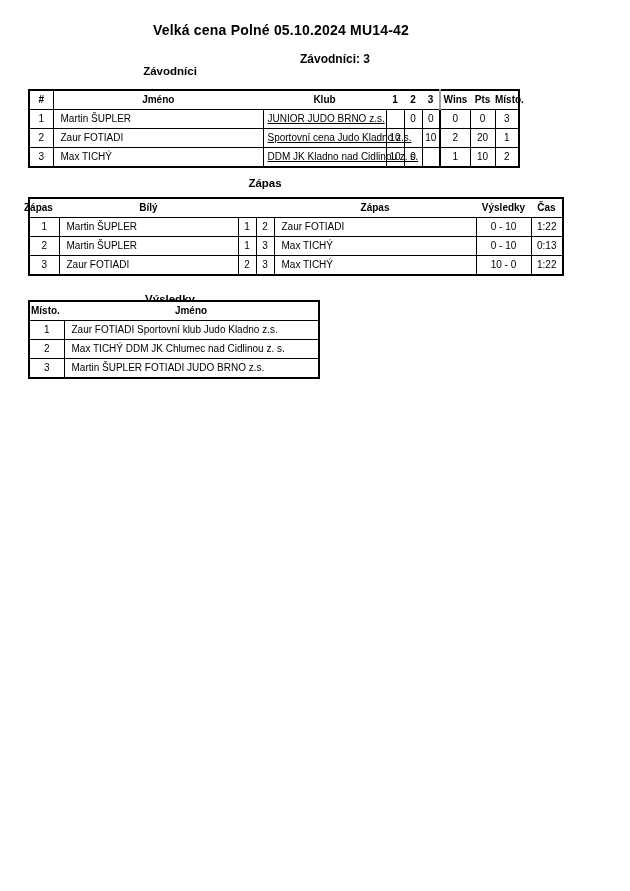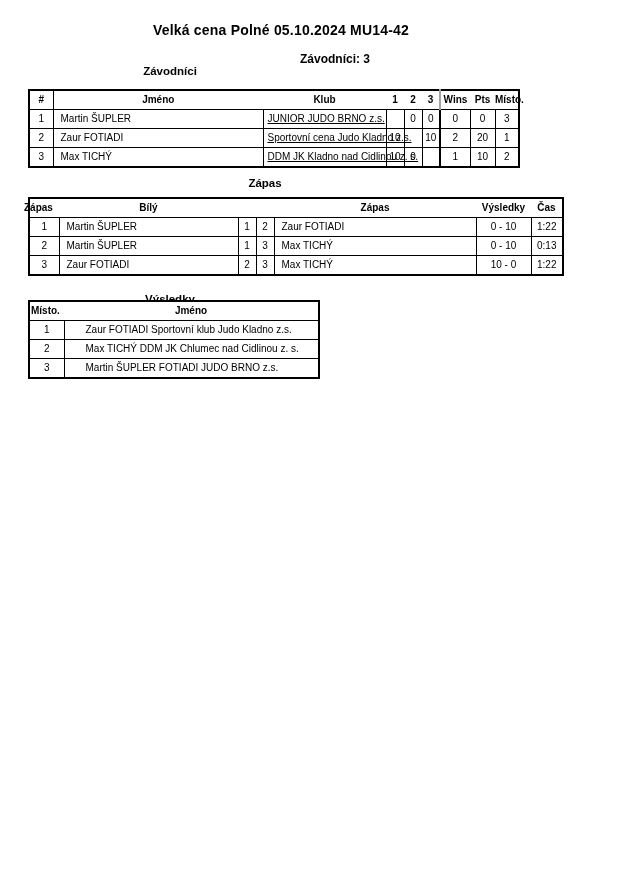--- a/index.html
+++ b/index.html
@@ -50,21 +50,21 @@
   
   #tbl-zapas { left: 28px; top: 197px; width: 534px; border: 2px solid #000; }
   #tbl-zapas th.h-match { text-align: left; }
   #tbl-zapas th.h-match span { position: relative; left: -6px; z-index: 3; }
   #tbl-zapas td.c-white, #tbl-zapas td.c-blue { text-align: left; padding-left: 7px; }
 
   
   #tbl-vysledky { left: 28px; top: 300px; width: 290px; border: 2px solid #000; }
   #tbl-vysledky th.h-place { text-align: left; }
   #tbl-vysledky th.h-place span { position: relative; left: 1px; z-index: 3; }
-  #tbl-vysledky td.c-name { text-align: left; padding-left: 21px; }
+  #tbl-vysledky td.c-name { text-align: left; padding-left: 7px; }
 </style>
 </head>
 <body>
 
 <div class="page-title">Velká cena Polné 05.10.2024 MU14-42</div>
 <div class="count-label">Závodníci: 3</div>
 
 <div class="sec-title" id="sec-zavodnici">Závodníci</div>
 
 <table id="tbl-zavodnici">

